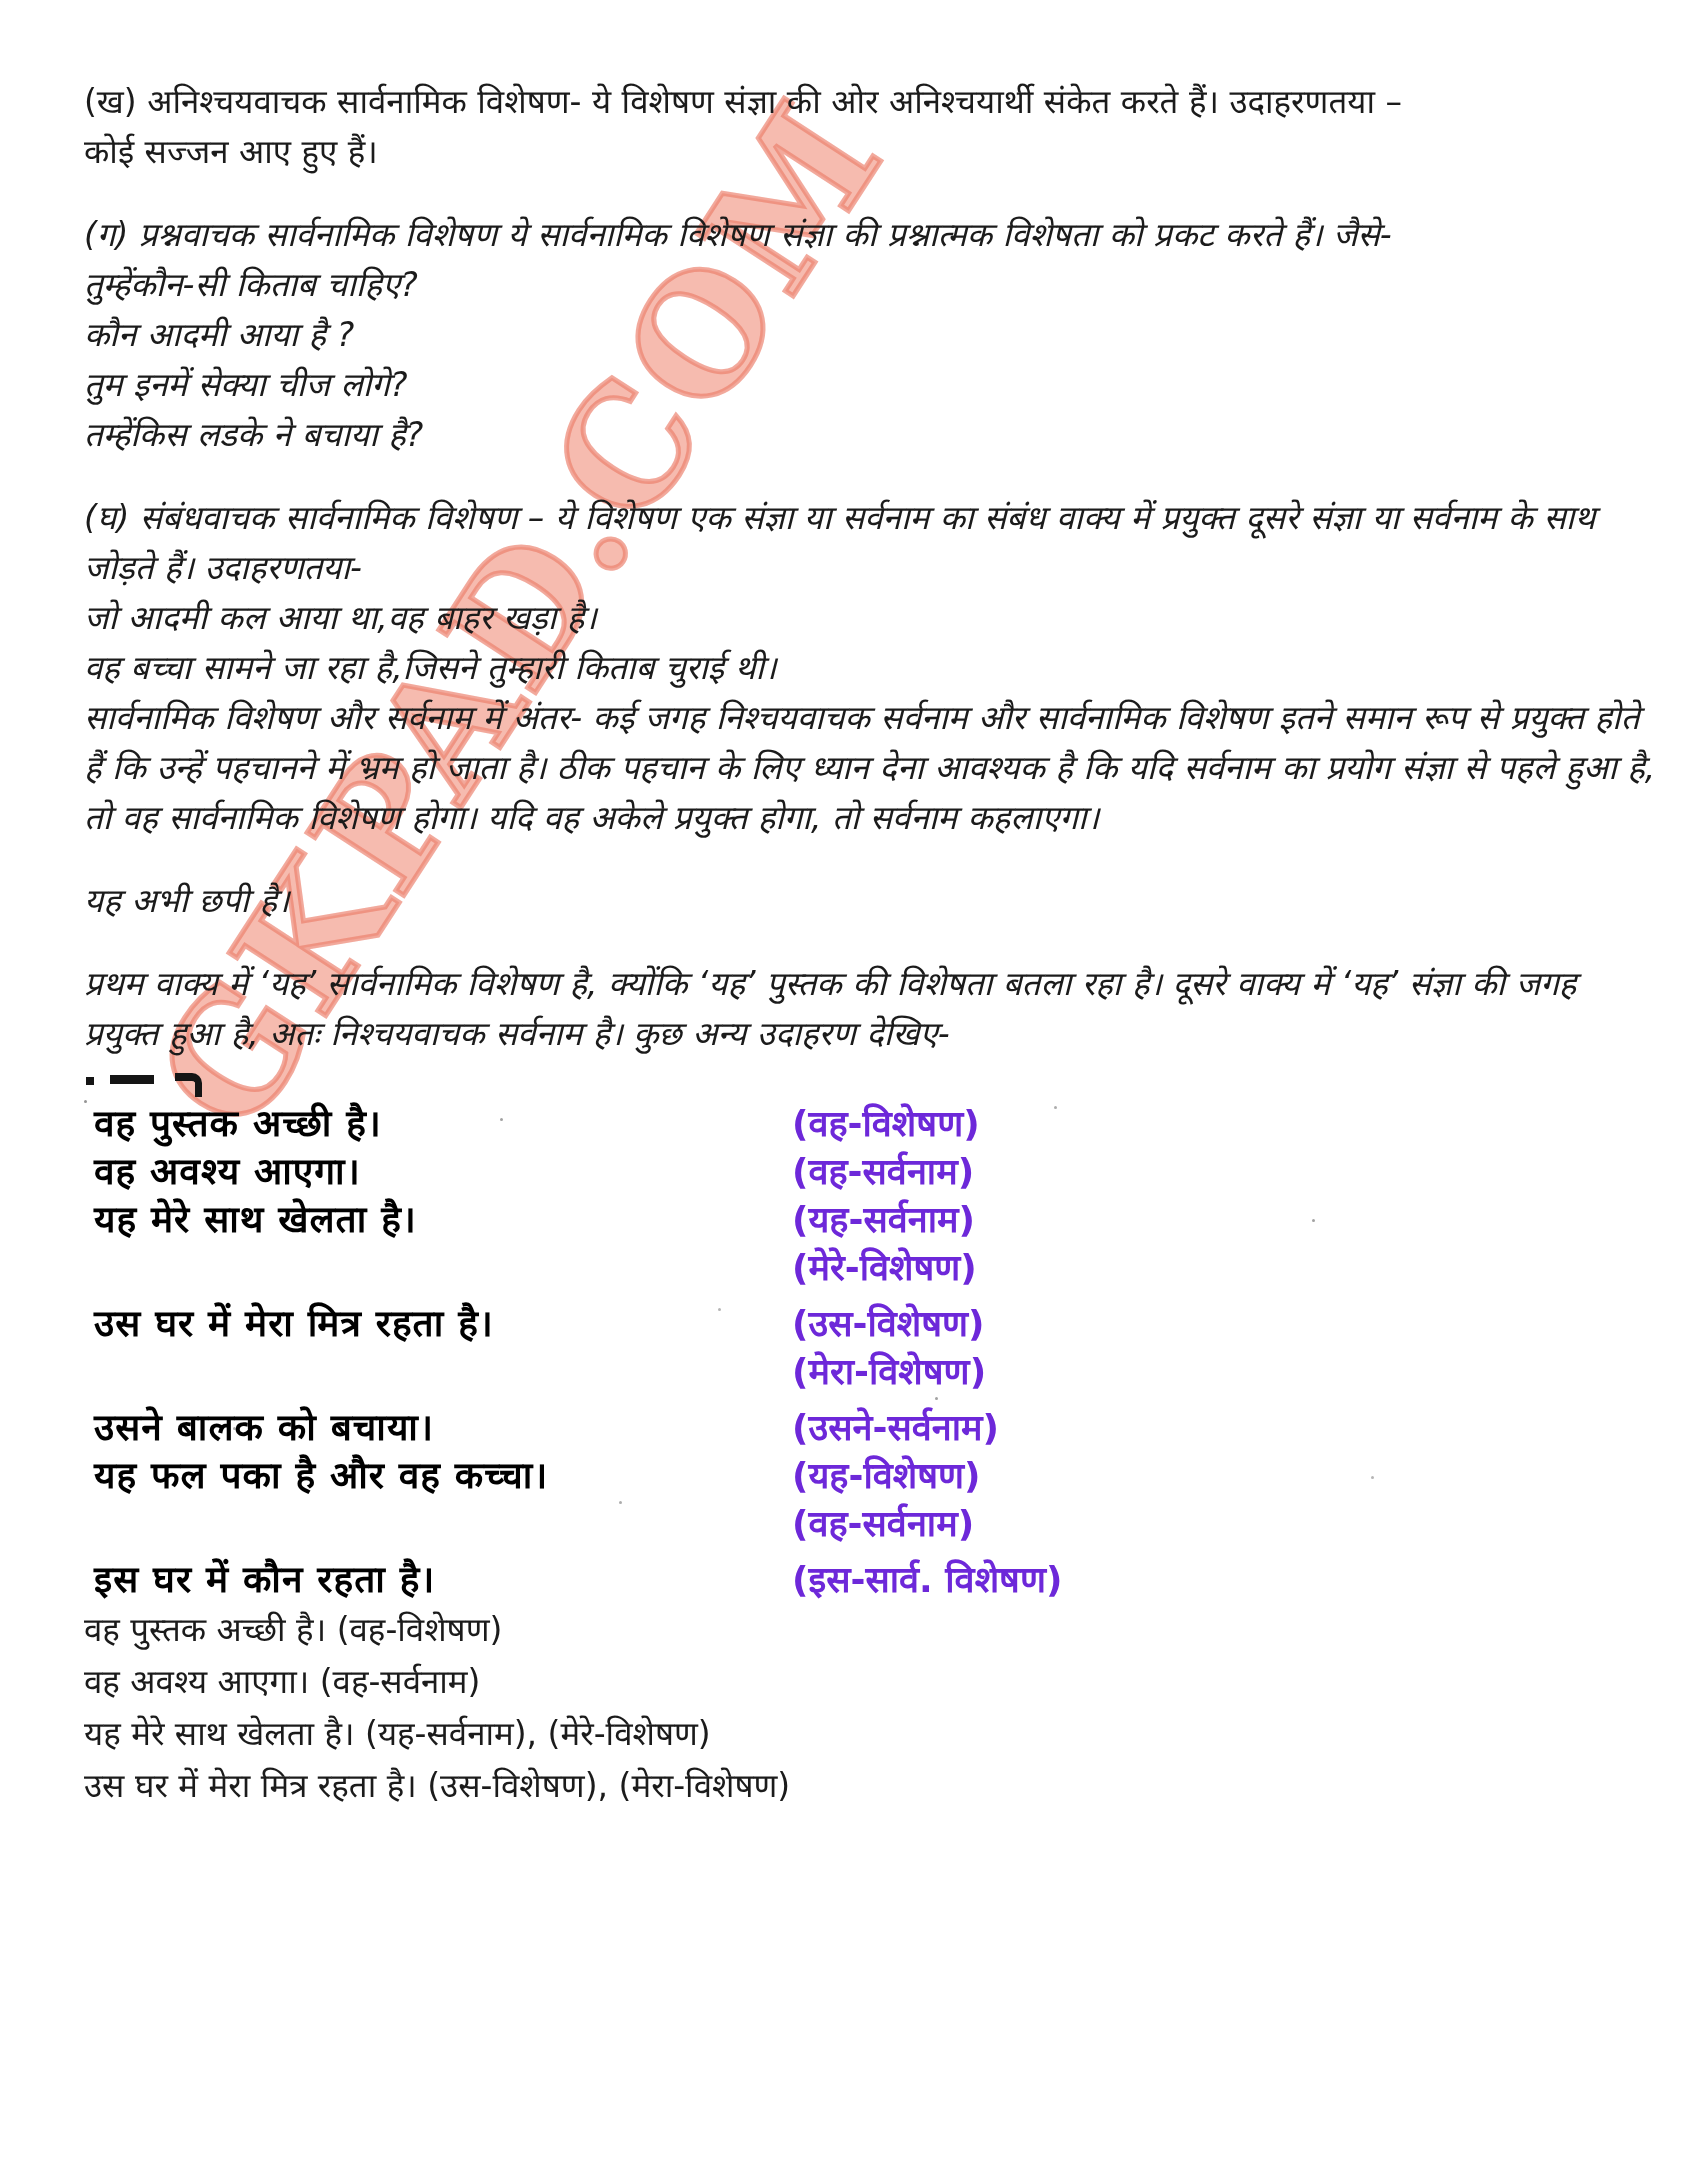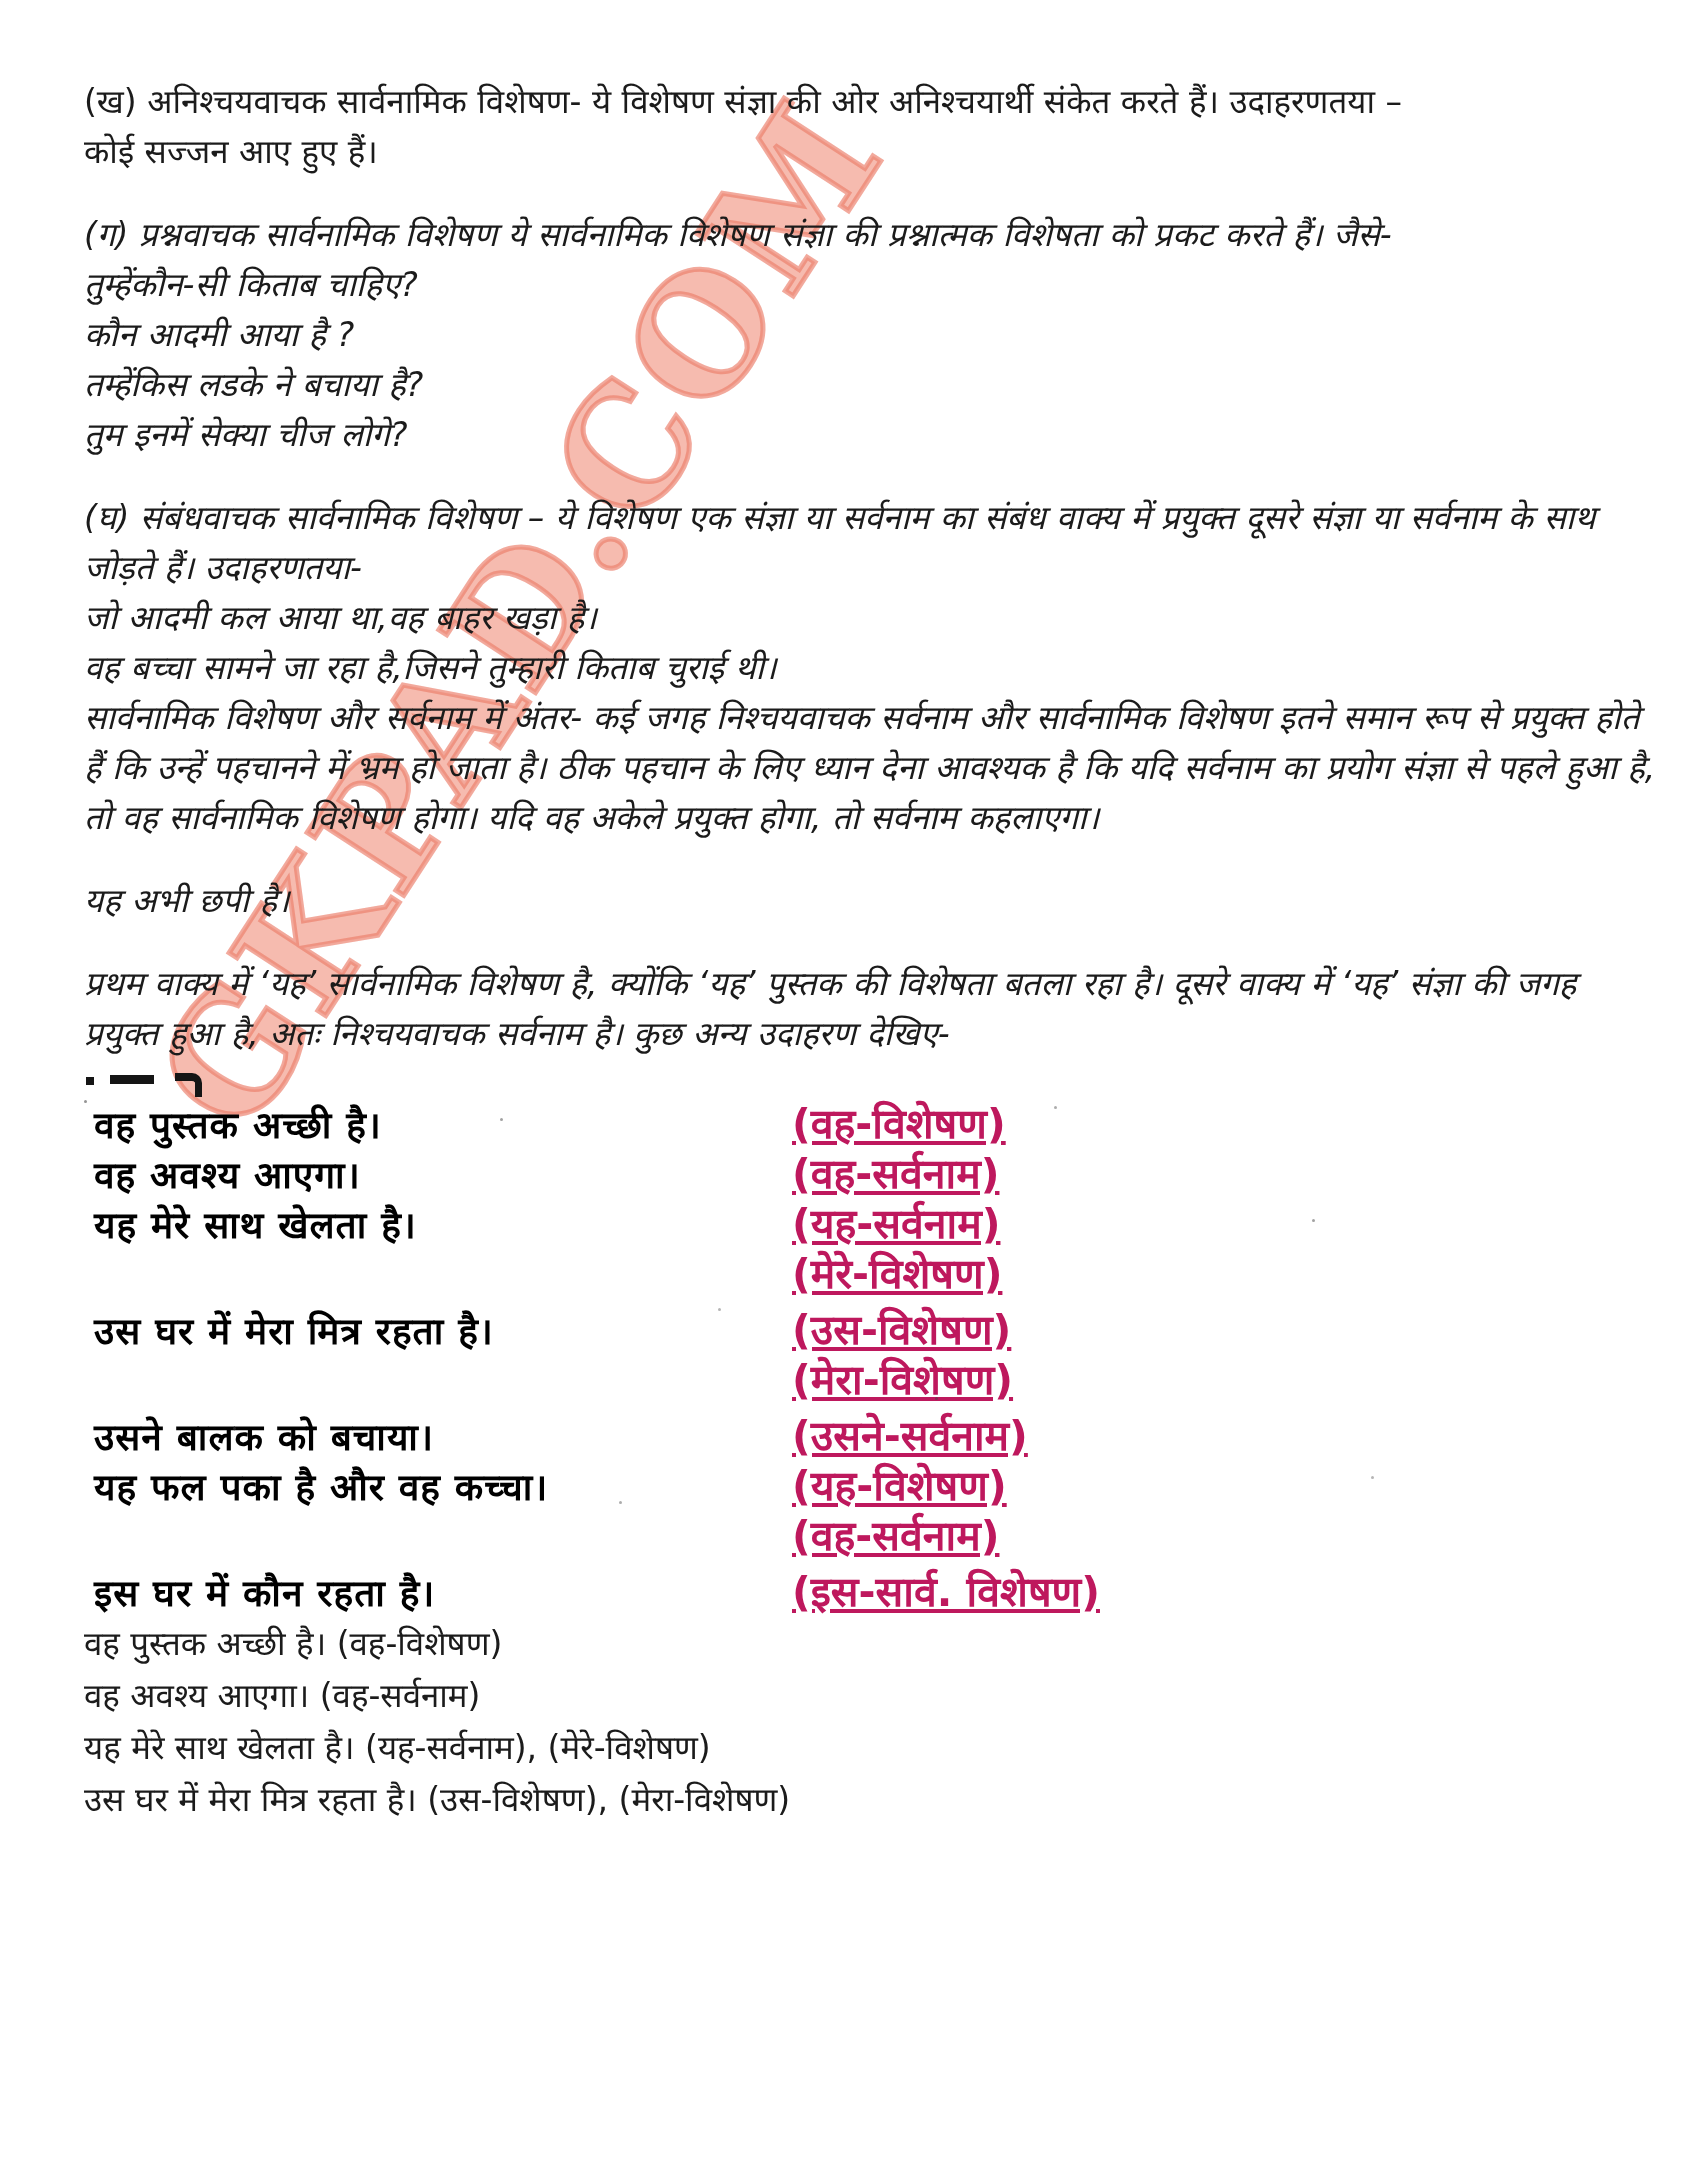--- a/index.html
+++ b/index.html
@@ -61,25 +61,24 @@
     padding-left: 10px;
     font-weight: bold;
     font-size: 37px;
     line-height: 48px;
     color: #000;
     white-space: nowrap;
     letter-spacing: 1px;
   }
   .scan-row .tag {
     font-weight: bold;
-    font-size: 41px;
+    font-size: 36px;
     line-height: 48px;
-    color: #be185d;
+    color: #6d28d9;
     white-space: nowrap;
-    text-decoration: underline;
   }
   .scan-row.gap { margin-top: 8px; }
   
   .scan-noise {
     position: absolute; left: 0; top: 0; width: 3px; height: 3px;
     background: rgba(60,60,60,0.55); border-radius: 50%;
     box-shadow: 416px 18px 0 rgba(70,70,70,0.5),
                 970px 6px  0 rgba(70,70,70,0.45),
                 1228px 119px 0 rgba(70,70,70,0.5),
                 634px 208px 0 rgba(70,70,70,0.4),
@@ -103,22 +102,22 @@
 
     <section class="para">
       <p>(ख) अनिश्चयवाचक सार्वनामिक विशेषण- ये विशेषण संज्ञा की ओर अनिश्चयार्थी संकेत करते हैं। उदाहरणतया –</p>
       <p>कोई सज्जन आए हुए हैं।</p>
     </section>
 
     <section class="para">
       <p>(ग) प्रश्नवाचक सार्वनामिक विशेषण ये सार्वनामिक विशेषण संज्ञा की प्रश्नात्मक विशेषता को प्रकट करते हैं। जैसे-</p>
       <p>तुम्हेंकौन-सी किताब चाहिए?</p>
       <p>कौन आदमी आया है ?</p>
+      <p>तुम इनमें सेक्या चीज लोगे?</p>
       <p>तम्हेंकिस लडके ने बचाया है?</p>
-      <p>तुम इनमें सेक्या चीज लोगे?</p>
     </section>
 
     <section class="para">
       <p>(घ) संबंधवाचक सार्वनामिक विशेषण – ये विशेषण एक संज्ञा या सर्वनाम का संबंध वाक्य में प्रयुक्त दूसरे संज्ञा या सर्वनाम के साथ</p>
       <p>जोड़ते हैं। उदाहरणतया-</p>
       <p>जो आदमी कल आया था,वह बाहर खड़ा है।</p>
       <p>वह बच्चा सामने जा रहा है,जिसने तुम्हारी किताब चुराई थी।</p>
       <p>सार्वनामिक विशेषण और सर्वनाम में अंतर- कई जगह निश्चयवाचक सर्वनाम और सार्वनामिक विशेषण इतने समान रूप से प्रयुक्त होते</p>
       <p>हैं कि उन्हें पहचानने में भ्रम हो जाता है। ठीक पहचान के लिए ध्यान देना आवश्यक है कि यदि सर्वनाम का प्रयोग संज्ञा से पहले हुआ है,</p>
       <p>तो वह सार्वनामिक विशेषण होगा। यदि वह अकेले प्रयुक्त होगा, तो सर्वनाम कहलाएगा।</p>

